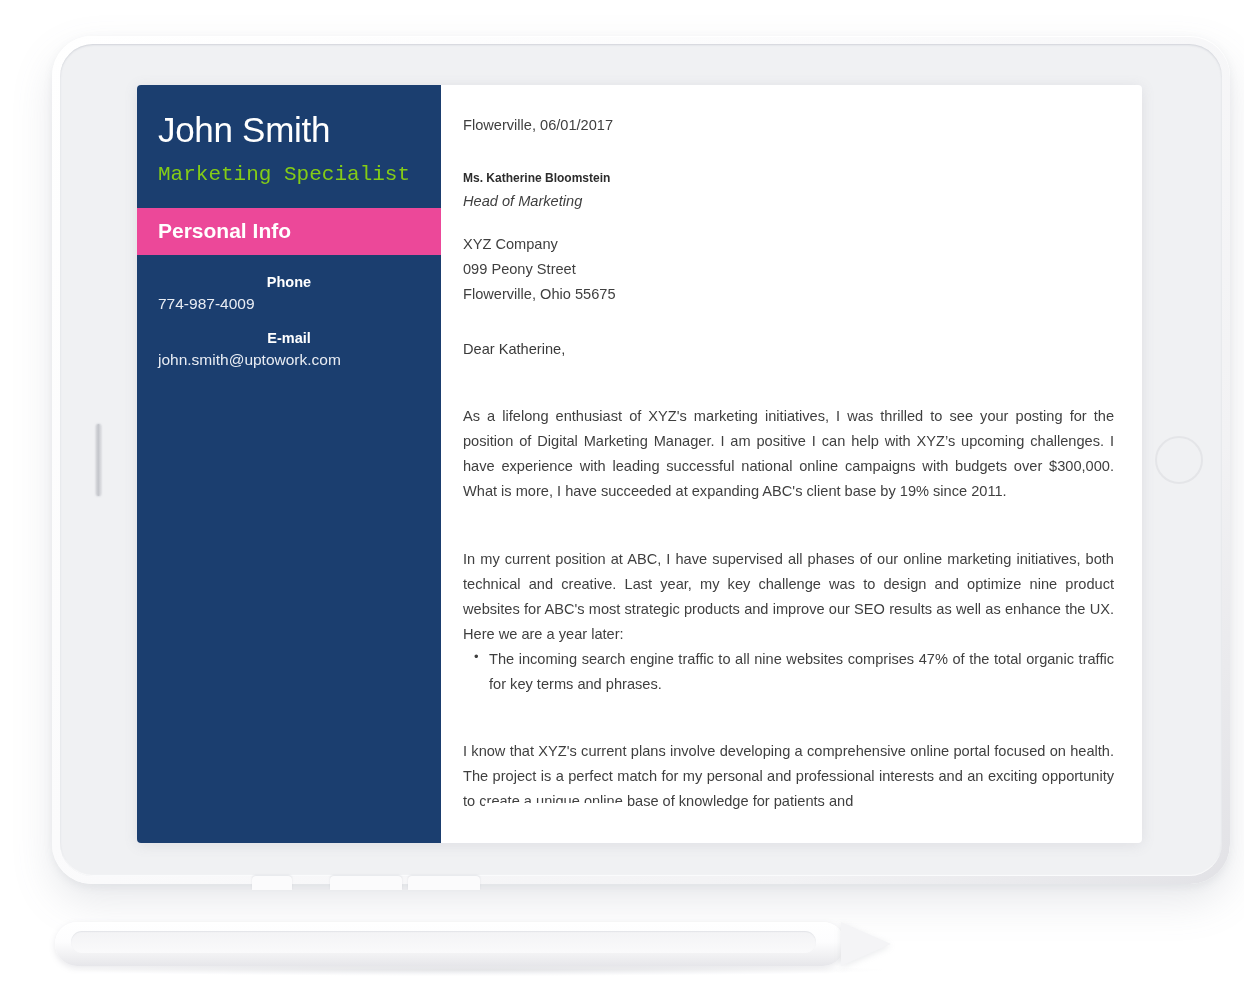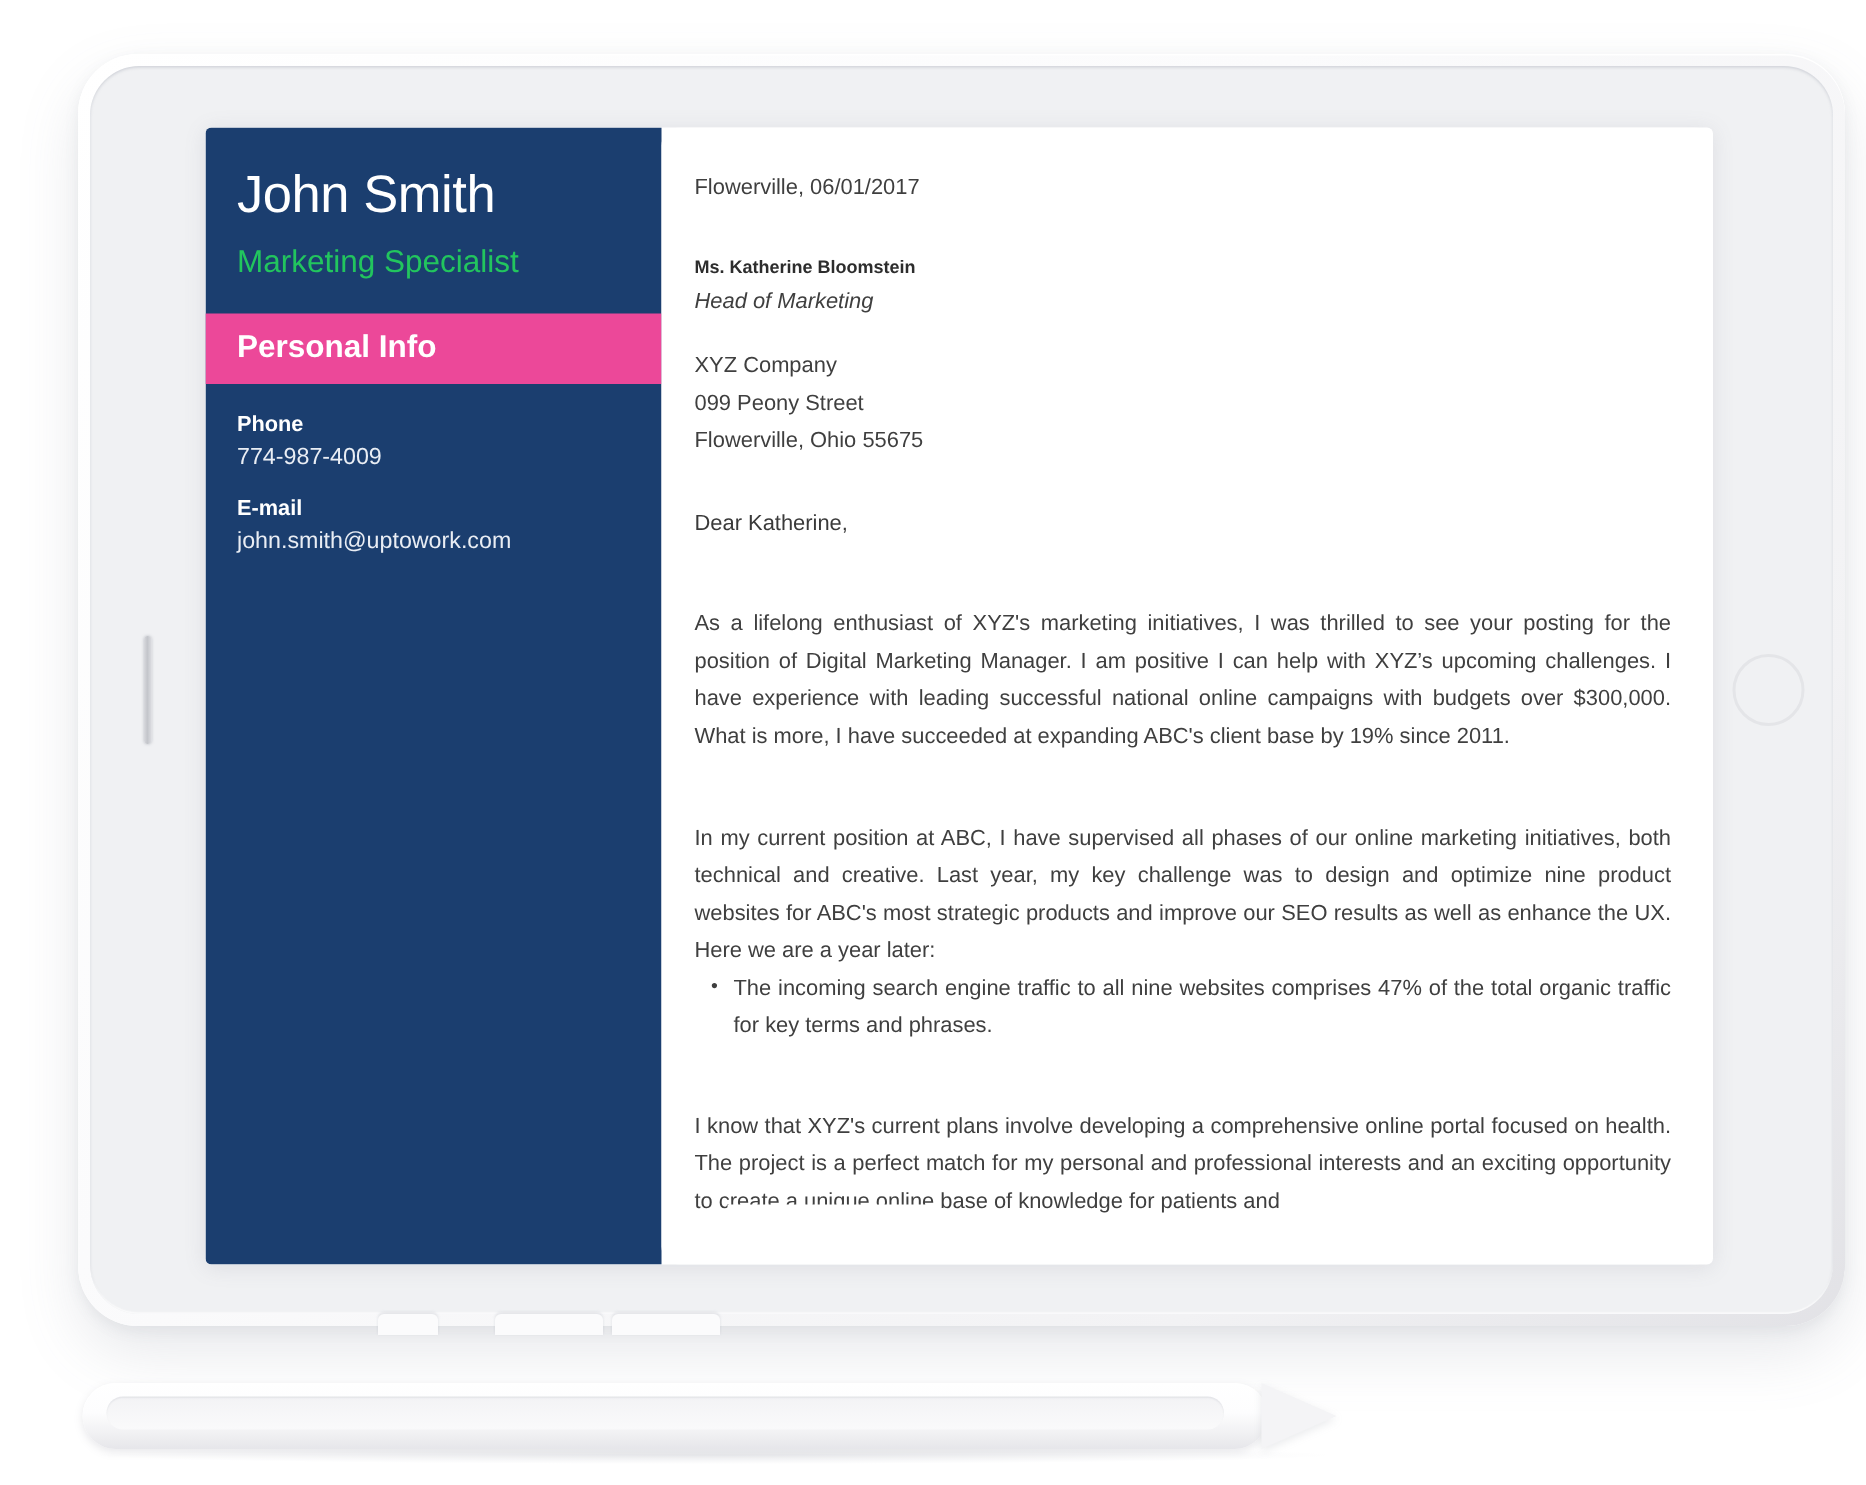--- a/index.html
+++ b/index.html
@@ -107,21 +107,22 @@
     font-weight: normal;
     letter-spacing: -0.3px;
     line-height: 1.1;
     color: #ffffff;
   }
 
   .side-role {
     margin-top: 13px;
     font-size: 21px;
     font-weight: normal;
-    color: #22c55e;
+    color: #84cc16;
+    font-family: Liberation Mono, monospace;
   }
 
   .side-section-title {
     background: #ec4899;
     padding: 11px 21px 12px 21px;
     font-size: 21px;
     font-weight: bold;
     color: #ffffff;
   }
 
@@ -129,20 +130,21 @@
     padding: 19px 21px 0 21px;
   }
 
   .field { margin-bottom: 17px; }
 
   .field-label {
     font-size: 14.5px;
     font-weight: bold;
     color: #ffffff;
     margin-bottom: 5px;
+    text-align: center;
   }
 
   .field-value {
     font-size: 15.5px;
     color: #e9edf4;
   }
 
   
   .letter {
     flex: 1 1 auto;

